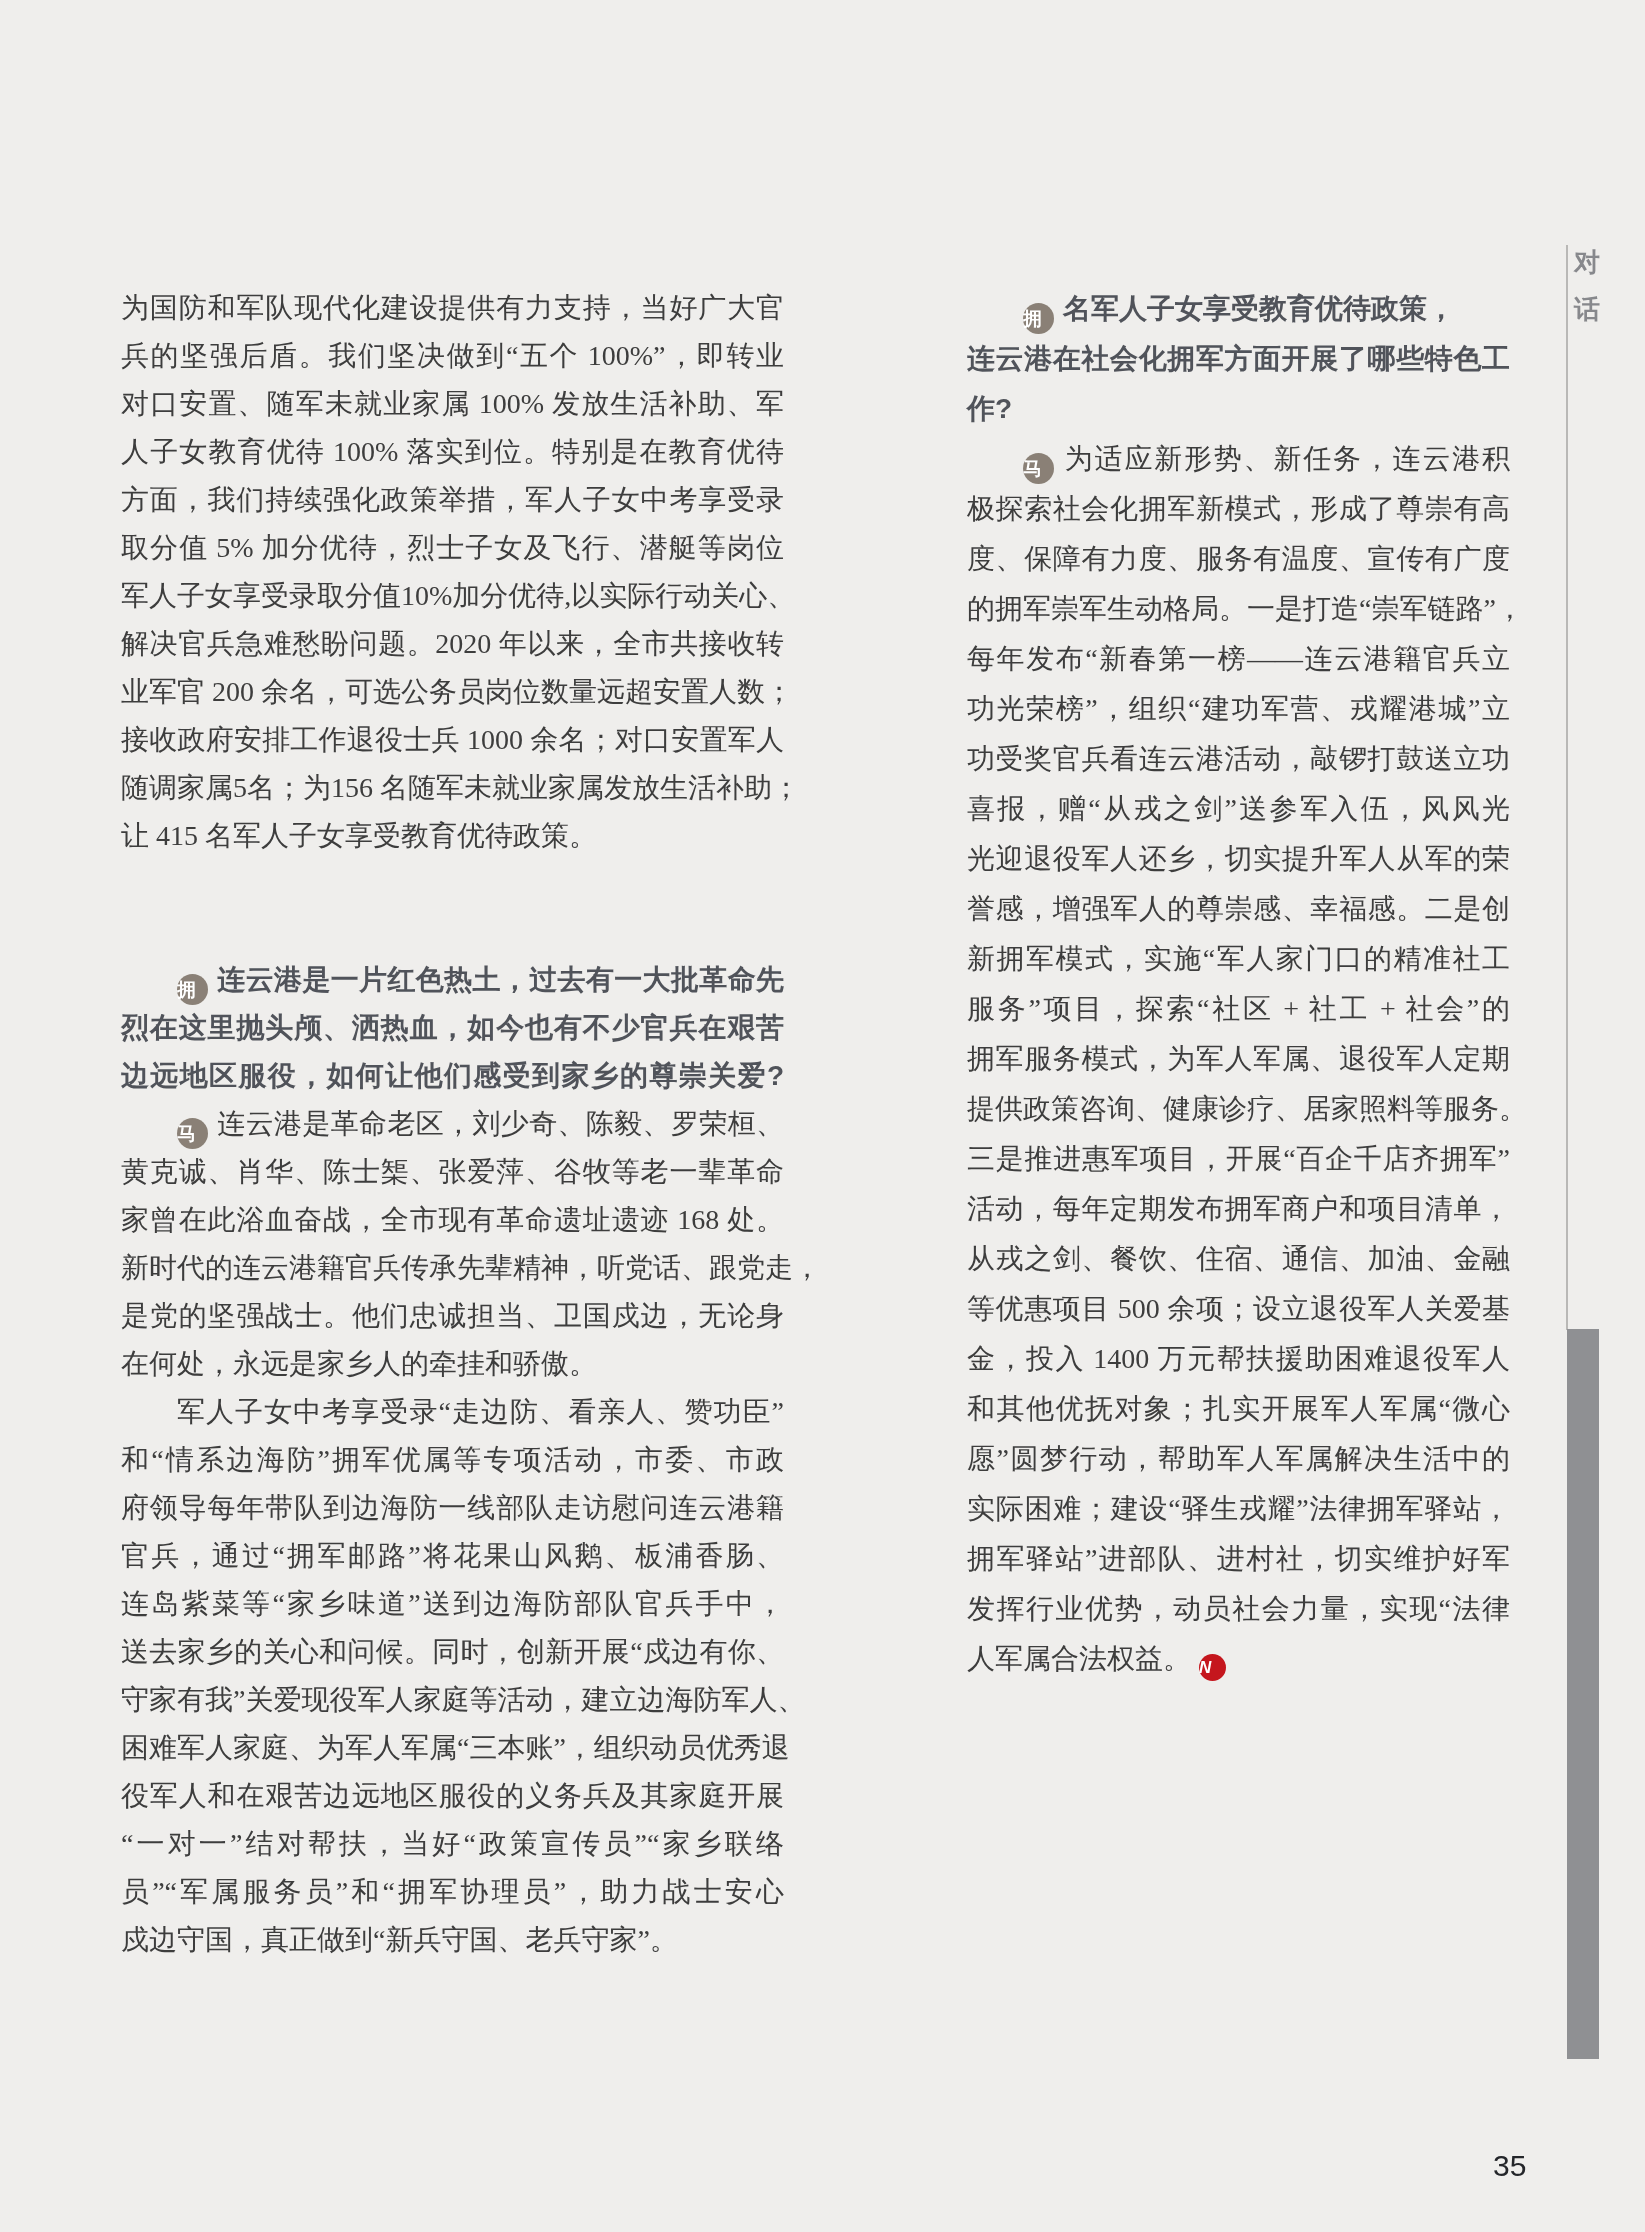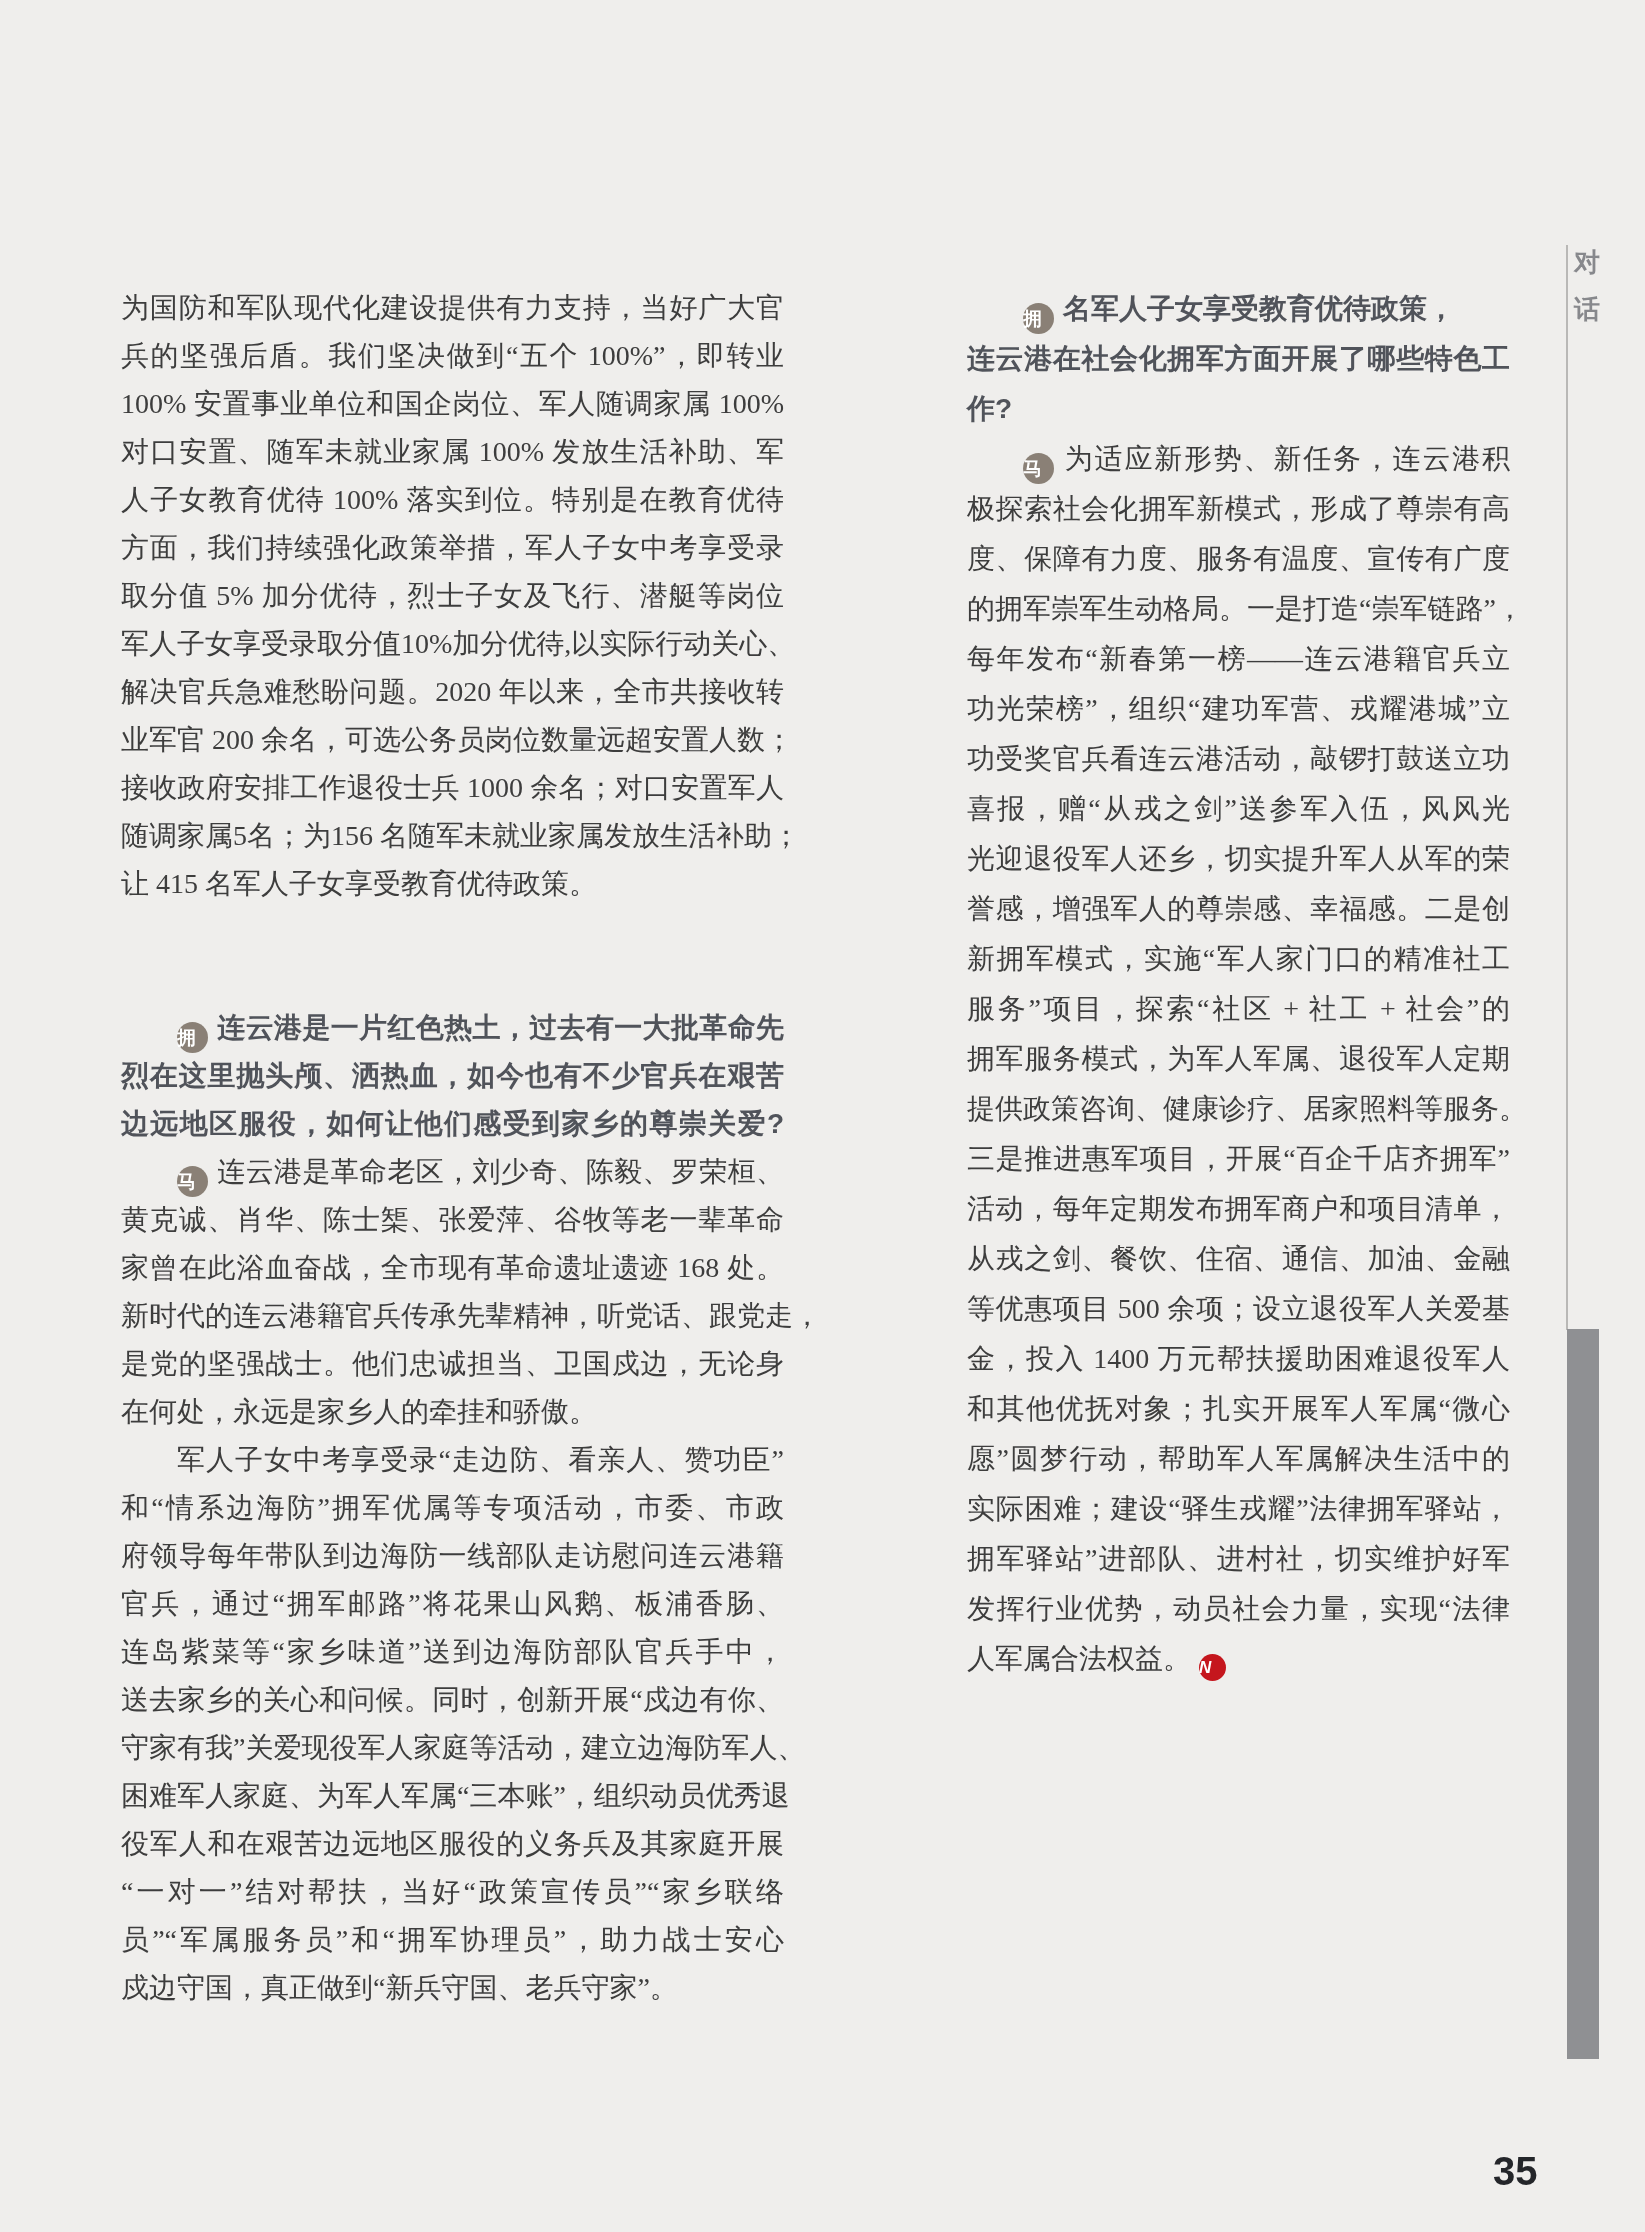--- a/index.html
+++ b/index.html
@@ -50,30 +50,29 @@
     font-weight:bold;font-size:26px;color:var(--side_label,#87888c);
     line-height:26px;
   }
   .side-bar{
     position:absolute;left:1567px;top:1329px;width:32px;height:730px;
     background:var(--bar,#8f9093);
   }
   .page-number{
     position:absolute;left:1493px;top:2149px;
     font-family:"Liberation Sans","DejaVu Sans",sans-serif;
-    font-weight:bold;font-size:40px;color:var(--page_number,#24262a);
+    font-weight:normal;font-size:30px;color:var(--page_number,#24262a);
   }
 </style>
 </head>
 <body>
 
 <div class="column col-left">
     <div class="line body"><span>为国防和军队现代化建设提供有力支持，当好广大官</span></div>
     <div class="line body"><span>兵的坚强后盾。我们坚决做到“五个 100%”，即转业</span></div>
-    <div class="line body"><span>100% 安置事业单位和国企岗位、军人随调家属 100%</span></div>
     <div class="line body"><span>对口安置、随军未就业家属 100% 发放生活补助、军</span></div>
     <div class="line body"><span>人子女教育优待 100% 落实到位。特别是在教育优待</span></div>
     <div class="line body"><span>方面，我们持续强化政策举措，军人子女中考享受录</span></div>
     <div class="line body"><span>取分值 5% 加分优待，烈士子女及飞行、潜艇等岗位</span></div>
     <div class="line body"><span>军人子女享受录取分值10%加分优待,以实际行动关心、</span></div>
     <div class="line body"><span>解决官兵急难愁盼问题。2020 年以来，全市共接收转</span></div>
     <div class="line body"><span>业军官 200 余名，可选公务员岗位数量远超安置人数；</span></div>
     <div class="line body"><span>接收政府安排工作退役士兵 1000 余名；对口安置军人</span></div>
     <div class="line body"><span>随调家属5名；为156 名随军未就业家属发放生活补助；</span></div>
     <div class="line body no-just"><span>让 415 名军人子女享受教育优待政策。</span></div>

